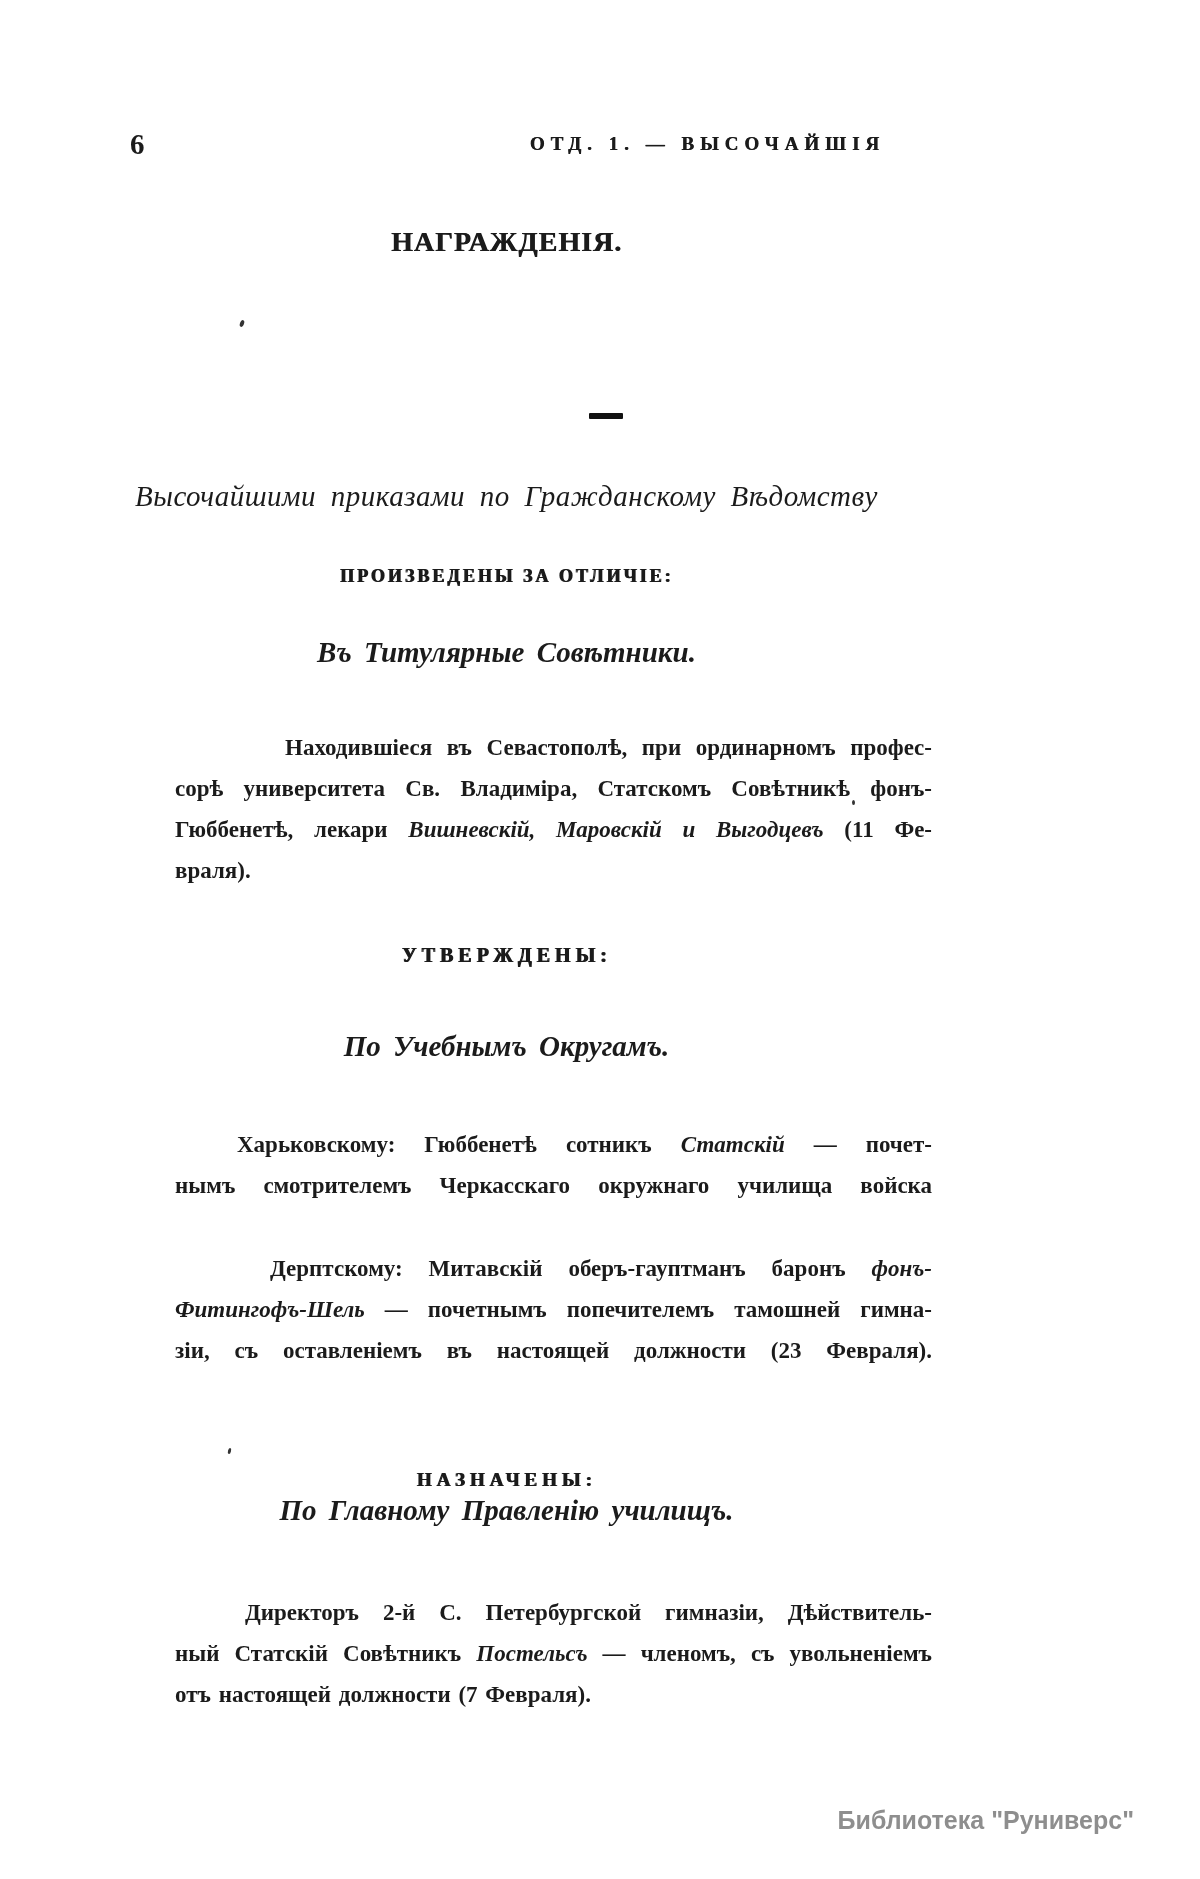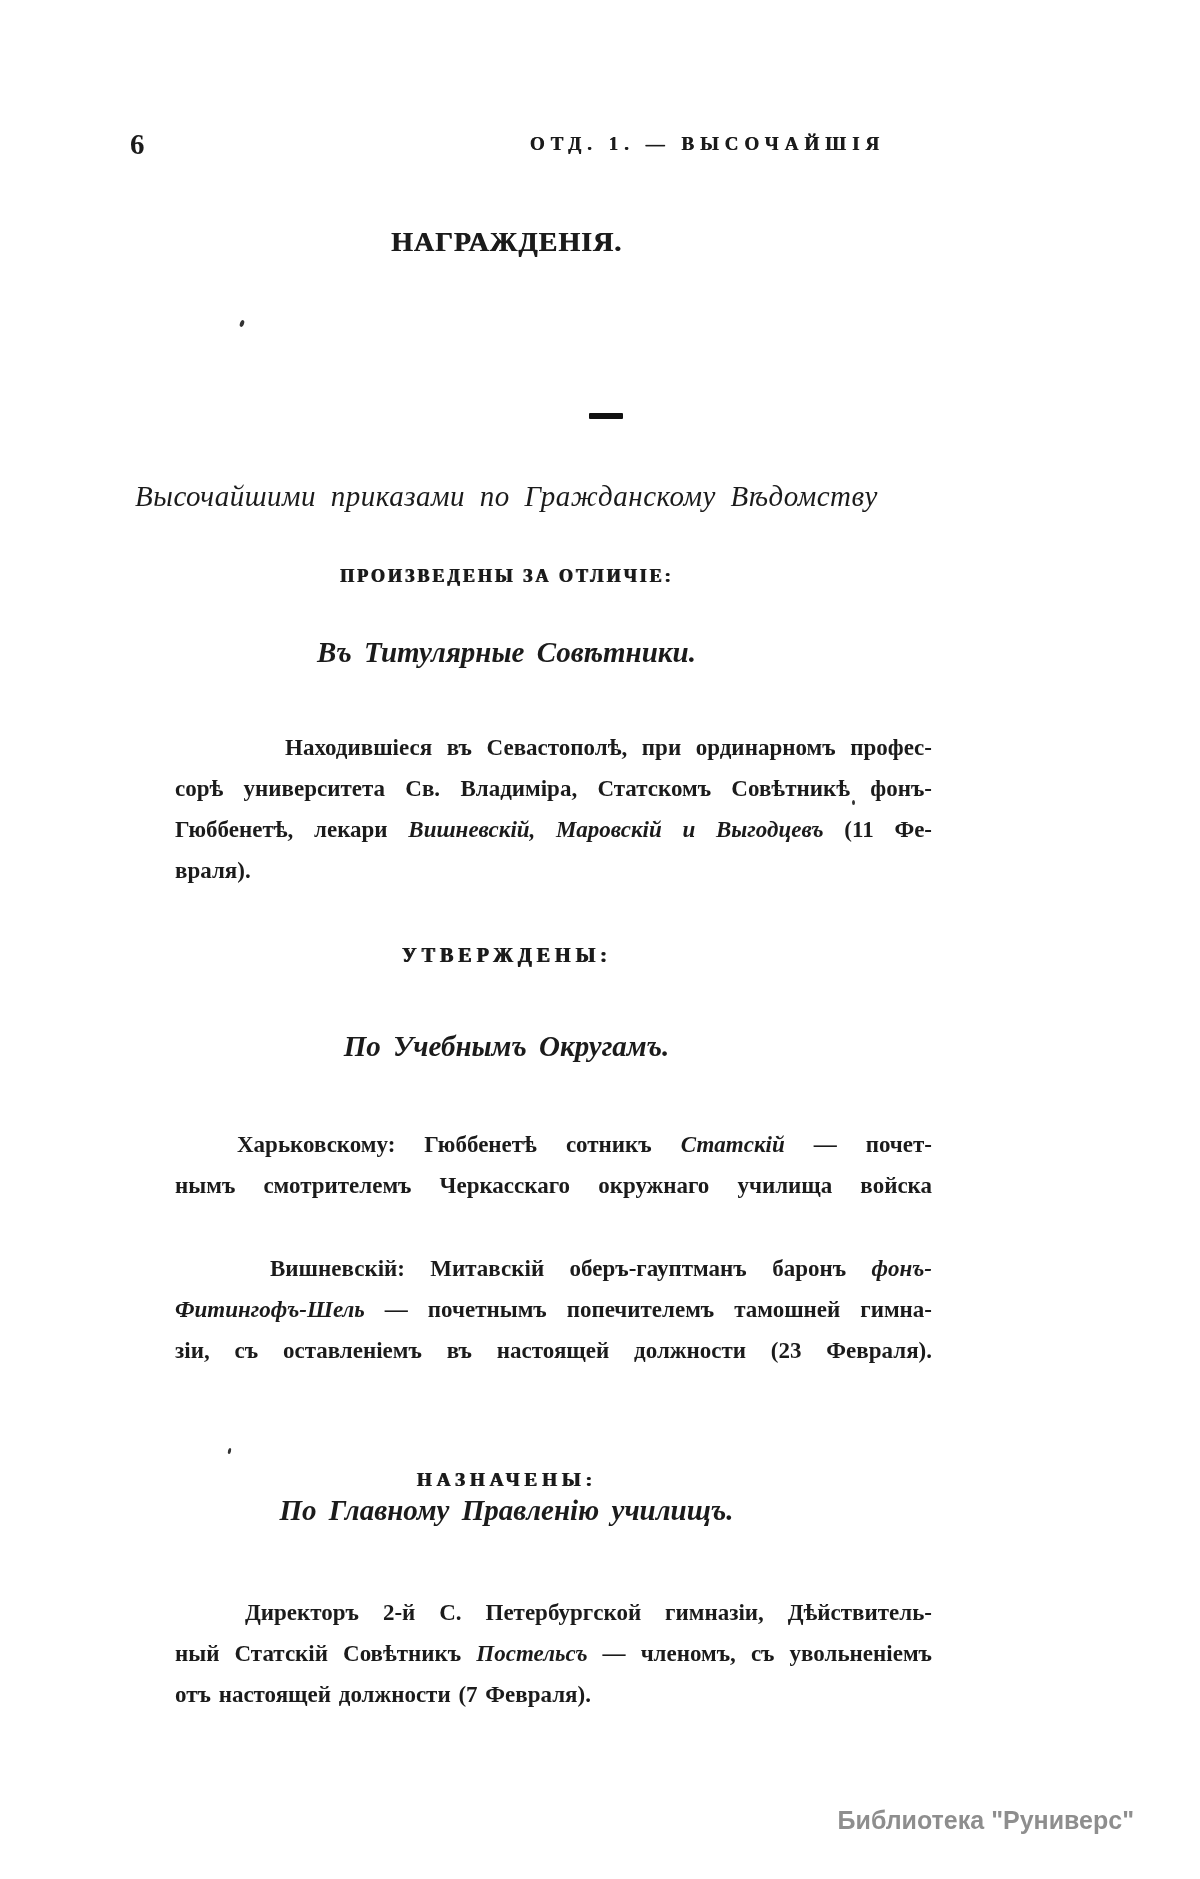--- a/index.html
+++ b/index.html
@@ -102,21 +102,21 @@
 
   <div class="slabel l2">УТВЕРЖДЕНЫ:</div>
   <div class="subhead s2">По Учебнымъ Округамъ.</div>
 
   <div class="para p2">
     <div class="line ind-b"><span>Харьковскому: Гюббенетѣ сотникъ </span><span class="it">Статскій</span><span> — почет-</span></div>
     <div class="line"><span>нымъ смотрителемъ Черкасскаго окружнаго училища войска</span></div>
   </div>
 
   <div class="para p3">
-    <div class="line ind-c"><span>Вишневскій: Митавскій оберъ-гауптманъ баронъ </span><span class="it">фонъ-</span></div>
+    <div class="line ind-c"><span>Дерптскому: Митавскій оберъ-гауптманъ баронъ </span><span class="it">фонъ-</span></div>
     <div class="line"><span class="it">Фитингофъ-Шель</span><span> — почетнымъ попечителемъ тамошней гимна-</span></div>
     <div class="line"><span>зіи, съ оставленіемъ въ настоящей должности (23 Февраля).</span></div>
   </div>
 
   <div class="slabel l3">НАЗНАЧЕНЫ:</div>
   <div class="subhead s3">По Главному Правленію училищъ.</div>
 
   <div class="para p4">
     <div class="line ind-d"><span>Директоръ 2-й С. Петербургской гимназіи, Дѣйствитель-</span></div>
     <div class="line"><span>ный Статскій Совѣтникъ </span><span class="it">Постельсъ</span><span> — членомъ, съ увольненіемъ</span></div>

